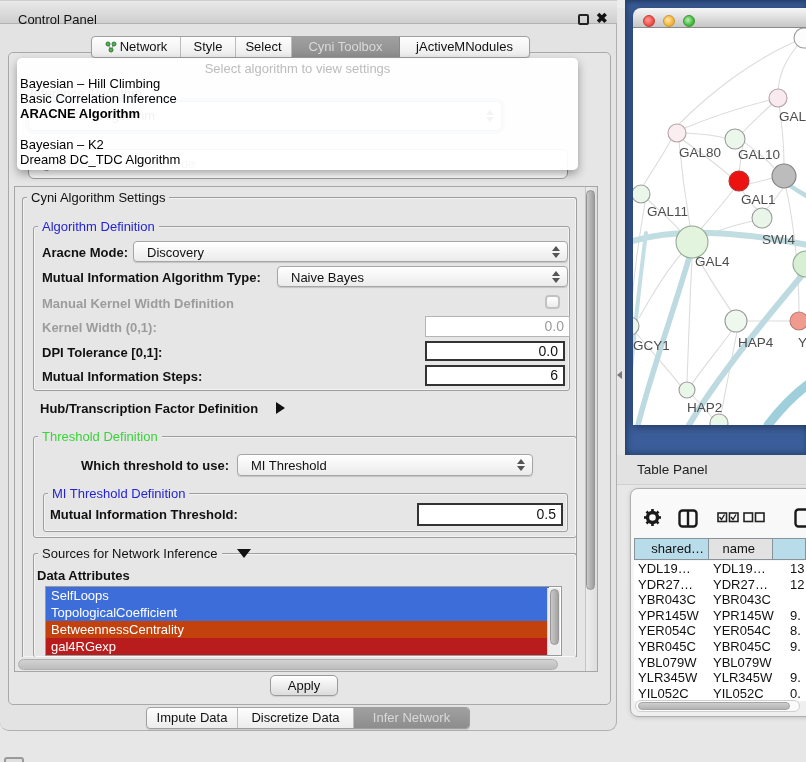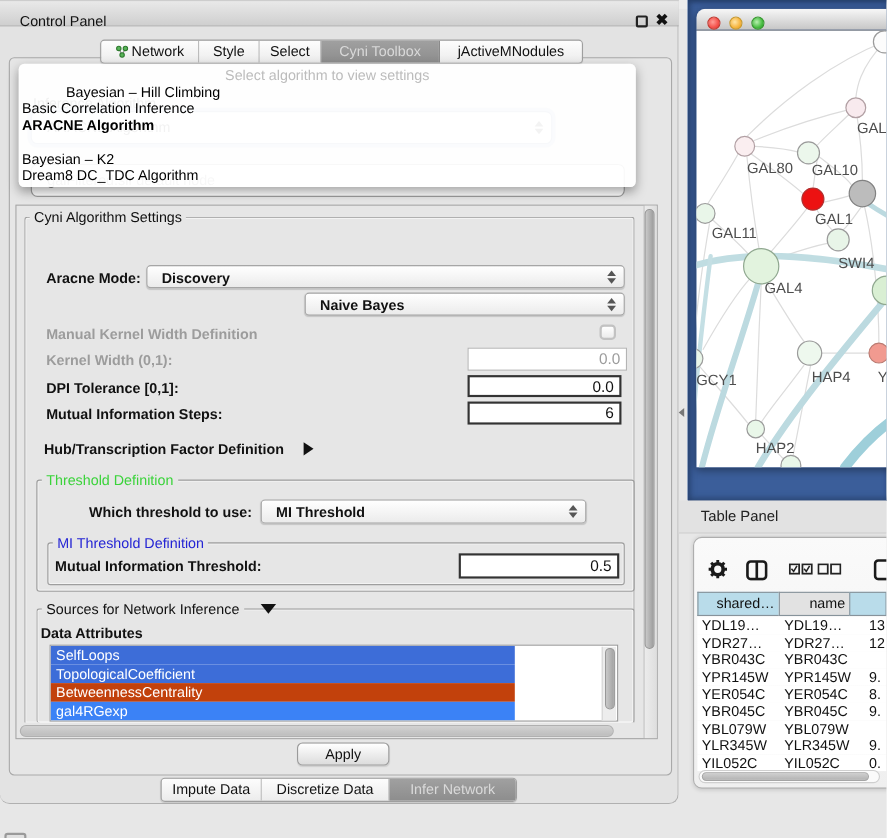--- a/index.html
+++ b/index.html
@@ -51,40 +51,40 @@
   background:linear-gradient(90deg,#c9c9c9,#9d9d9d); border:1px solid #949494; }
 #hscroll-pill { left:18px; top:659px; width:540px; height:11px; border-radius:6px;
   background:linear-gradient(#d2d2d2,#bdbdbd); border:1px solid #b0b0b0; }
 
 
 .groupbox { border:1px solid #9e9e9e; border-radius:3px; box-shadow:inset 0 0 0 1px rgba(255,255,255,0.5); }
 .gb-title { position:absolute; top:-8px; left:4px; background:#e6e6e6; padding:0 4px; font-size:13px; white-space:nowrap; }
 
 
 .combo { background:linear-gradient(#ffffff,#ebebeb); border:1px solid #a6a6a6; border-radius:4px;
-  box-shadow:0 1px 1px rgba(0,0,0,0.15);font-weight:bold; }
+  box-shadow:0 1px 1px rgba(0,0,0,0.15); }
 .combo-text { position:absolute; left:13px; top:3px; font-size:13px; color:#111; white-space:nowrap; }
 .steppers { position:absolute; right:7px; top:50%; margin-top:-6px; width:8px; height:12px; }
 .steppers:before { content:""; position:absolute; left:0; top:0; border-left:4px solid transparent;
   border-right:4px solid transparent; border-bottom:5px solid #555; }
 .steppers:after { content:""; position:absolute; left:0; bottom:0; border-left:4px solid transparent;
   border-right:4px solid transparent; border-top:5px solid #555; }
 .tinput { background:#fff; text-align:right; font-size:14px; padding-right:5px; }
 
 .dis { color:#9c9c9c; }
 #kernel-checkbox { left:545px; top:295px; width:15px; height:14px; border:2px solid #c2c2c2; border-radius:4px;
   background:linear-gradient(#fff,#ececec); }
 
 
-#apply-btn { left:270px; top:675px; width:84px; height:21px; border:1px solid #9a9a9a; border-radius:5px;
+#apply-btn { left:270px; top:675px; width:68px; height:21px; border:1px solid #9a9a9a; border-radius:5px;
   background:linear-gradient(#ffffff,#dcdcdc); text-align:center; line-height:19px; box-shadow:0 1px 1px rgba(0,0,0,0.1); }
 
 
 #attr-list { left:45px; top:586px; width:517px; height:70px; background:#fff; border:1px solid #999; overflow:hidden; }
-.attr-row { position:absolute; left:0; width:422px; height:17px; color:#fff; padding-left:5px; line-height:17px; }
+.attr-row { position:absolute; left:0; width:503px; height:17px; color:#fff; padding-left:5px; line-height:17px; }
 #list-scroll-track { position:absolute; right:1px; top:1px; width:13px; height:68px; background:#ededed; border-left:1px solid #d5d5d5;}
 #list-scroll-thumb { position:absolute; right:2px; top:2px; width:9px; height:56px; border-radius:5px;
   background:linear-gradient(90deg,#c9c9c9,#a3a3a3); border:1px solid #979797; }
 
 
 #grip { left:4px; top:757px; width:20px; height:10px; border:2px solid #9a9a9a; border-radius:3px; background:#e0e0e0; }
 #divider-arrow { left:617px; top:371px; width:0; height:0; border-top:4px solid transparent;
   border-bottom:4px solid transparent; border-right:5px solid #777; }
 
 
@@ -158,41 +158,45 @@
   <div class="abs" id="behind-combo1">
     <div class="abs" id="behind-combo1-text">ARACNE Algorithm</div>
     <div class="steppers"></div>
   </div>
   <div class="abs" id="behind-combo2">
     <div class="abs" id="behind-combo2-text">galFiltered.sif default node</div>
   </div>
 
   <div class="abs" id="popup">
     <div class="abs" id="popup-placeholder">Select algorithm to view settings</div>
-    <div class="abs popup-item" style="top:18px;margin-left:40px;">Bayesian – Hill Climbing</div>
+    <div class="abs popup-item" style="top:18px;">Bayesian – Hill Climbing</div>
     <div class="abs popup-item" style="top:33px;">Basic Correlation Inference</div>
     <div class="abs popup-item b" style="top:48px;">ARACNE Algorithm</div>
     <div class="abs popup-item" style="top:79px;">Bayesian – K2</div>
     <div class="abs popup-item" style="top:94px;">Dream8 DC_TDC Algorithm</div>
   </div>
 
   <div class="abs" id="viewport"></div>
   <div class="abs" id="vscroll-track"></div>
   <div class="abs" id="vscroll-thumb"></div>
   <div class="abs" id="hscroll-pill"></div>
 
   <div class="abs groupbox" style="left:22px; top:197px; width:555px; height:460px; border-bottom:none; border-radius:3px 3px 0 0;">
     <div class="gb-title">Cyni Algorithm Settings</div>
   </div>
 
+  <div class="abs groupbox" style="left:33px; top:226px; width:537px; height:165px;">
+    <div class="gb-title" style="color:#2424d4;">Algorithm Definition</div>
+  </div>
   <div class="abs b" style="left:42px; top:245px;">Aracne Mode:</div>
   <div class="abs combo" style="left:133px; top:241px; width:435px; height:21px;">
     <div class="combo-text">Discovery</div>
     <div class="steppers"></div>
   </div>
+  <div class="abs b" style="left:42px; top:270px;">Mutual Information Algorithm Type:</div>
   <div class="abs combo" style="left:277px; top:266px; width:291px; height:21px;">
     <div class="combo-text">Naive Bayes</div>
     <div class="steppers"></div>
   </div>
   <div class="abs b dis" style="left:42px; top:296px;">Manual Kernel Width Definition</div>
   <div class="abs" id="kernel-checkbox"></div>
   <div class="abs b dis" style="left:42px; top:320px;">Kernel Width (0,1):</div>
   <div class="abs tinput dis" style="left:425px; top:316px; width:145px; height:21px; border:1px solid #b4b4b4; line-height:19px;">0.0</div>
   <div class="abs b" style="left:42px; top:345px;">DPI Tolerance [0,1]:</div>
   <div class="abs tinput" style="left:425px; top:341px; width:140px; height:20px; border:2px solid #333; line-height:16px;">0.0</div>
@@ -218,21 +222,21 @@
 
   <div class="abs groupbox" style="left:33px; top:553px; width:544px; height:104px; border-bottom:none;">
     <div class="gb-title">Sources for Network Inference</div>
   </div>
   <div class="abs" style="left:237px; top:549px; width:0; height:0; border-left:7px solid transparent; border-right:7px solid transparent; border-top:9px solid #111;"></div>
   <div class="abs b" style="left:37px; top:568px;">Data Attributes</div>
   <div class="abs" id="attr-list">
     <div class="attr-row" style="top:0; background:#3d6dd8;">SelfLoops</div>
     <div class="attr-row" style="top:17px; background:#3d6dd8;">TopologicalCoefficient</div>
     <div class="attr-row" style="top:34px; background:#c2410c;">BetweennessCentrality</div>
-    <div class="attr-row" style="top:51px; background:#3b82f6;">gal4RGexp</div>
+    <div class="attr-row" style="top:51px; background:#b91c1c;">gal4RGexp</div>
     <div id="list-scroll-track"></div>
     <div id="list-scroll-thumb"></div>
   </div>
 
   <div class="abs" id="apply-btn">Apply</div>
   <div class="abs seg-group" id="bottom-tabs">
     <div class="seg" style="width:91px;">Impute Data</div>
     <div class="seg" style="width:116px;">Discretize Data</div>
     <div class="seg dark" style="width:115px;">Infer Network</div>
   </div>
@@ -350,21 +354,21 @@
   <svg class="icn" style="left:743px; top:512px;" width="22" height="11">
     <rect x="1" y="1" width="8.5" height="8.5" fill="none" stroke="#222" stroke-width="1.6"></rect>
     <rect x="12.5" y="1" width="8.5" height="8.5" fill="none" stroke="#222" stroke-width="1.6"></rect>
   </svg>
   <svg class="icn" style="left:794px; top:508px;" width="16" height="20">
     <rect x="1.5" y="1.5" width="16" height="17" rx="3" fill="none" stroke="#1a1a1a" stroke-width="2.4"></rect>
   </svg>
 
   <div class="abs" id="tbl-header">
     <div class="th blue" style="width:75px;">shared…</div>
-    <div class="th gray" style="width:65px;">name</div>
+    <div class="th gray" style="width:65px;text-align:center;">name</div>
     <div class="th blue" style="width:34px; border-right:1px solid #87939b;"></div>
   </div>
   <div class="abs" id="tbl-rows">
       <div class="tr">
         <div class="td" style="width: 75px; padding-left: 4px;">YDL19…</div>
         <div class="td" style="width: 65px; padding-left: 4px;">YDL19…</div>
         <div class="td" style="width: 32px; padding-left: 16px;">13</div>
       </div>
       <div class="tr">
         <div class="td" style="width: 75px; padding-left: 4px;">YDR27…</div>

